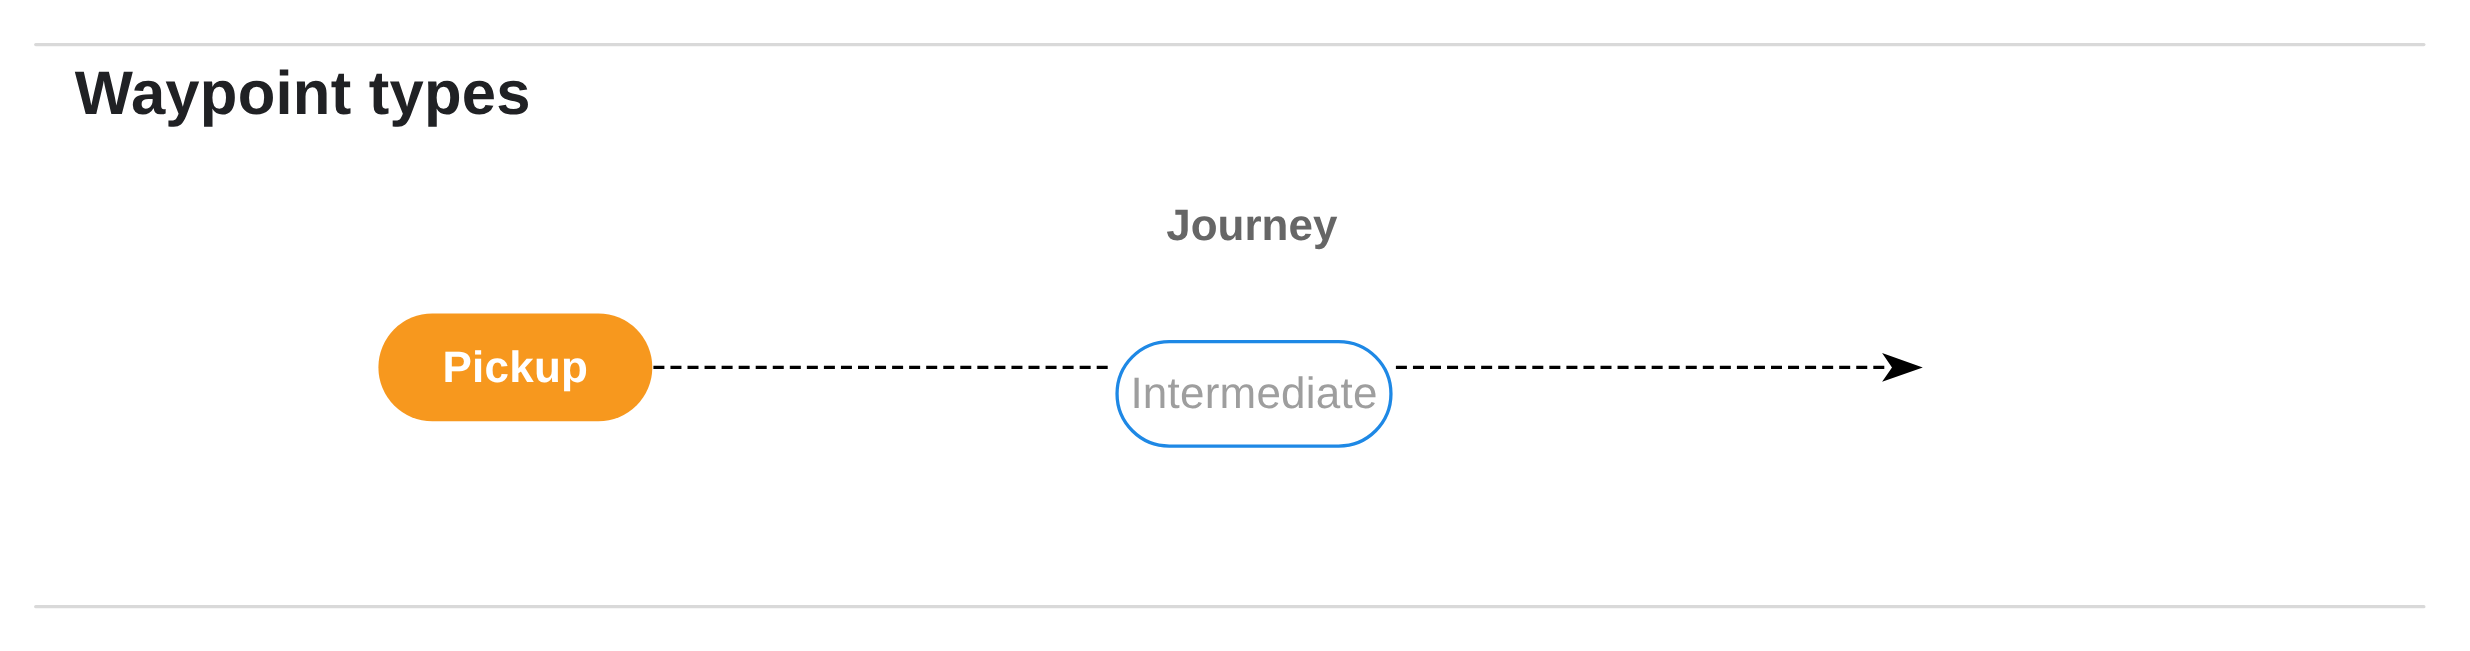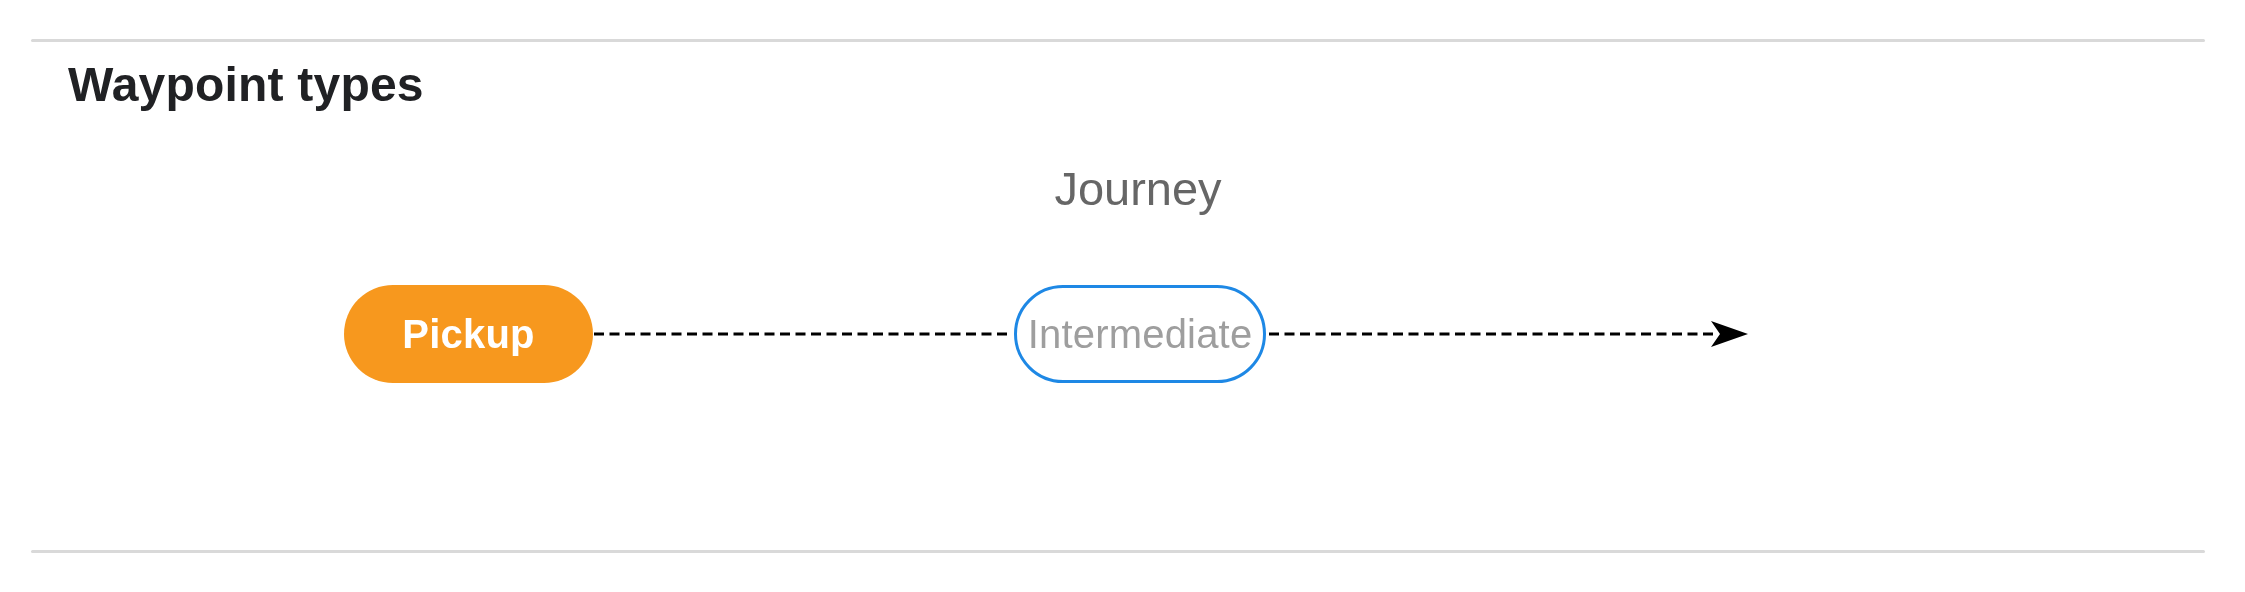--- a/index.html
+++ b/index.html
@@ -28,35 +28,35 @@
     height: 3px;
     background: var(--divider);
     border-radius: 2px;
   }
   .divider--top { top: 39px; }
   .divider--bottom { top: 550px; }
   .heading {
     position: absolute;
     left: 68px;
     top: 62px;
-    font-size: 48px;
+    font-size: 56px;
     line-height: 46px;
     font-weight: 700;
     letter-spacing: 0.2px;
     color: var(--heading);
     white-space: nowrap;
   }
   .diagram-title {
     position: absolute;
     left: 1138px;
-    top: 168px;
+    top: 184px;
     transform: translateX(-50%);
-    font-size: 47px;
+    font-size: 40px;
     line-height: 42px;
-    font-weight: 400;
+    font-weight: 700;
     color: var(--journey-gray);
     white-space: nowrap;
   }
   .edges {
     position: absolute;
     left: 0;
     top: 0;
     width: 2245px;
     height: 592px;
     pointer-events: none;
@@ -84,20 +84,21 @@
   .node--endpoint {
     background: var(--orange);
     color: #ffffff;
     justify-content: center;
   }
   .node--intermediate {
     background: #ffffff;
     border: 3px solid var(--blue);
     color: var(--node-gray);
     font-weight: 500;
+    margin-top: 24px;
   }
   .node--pickup { left: 344px; width: 249px; }
   .node--intermediate { left: 1014px; width: 252px; }
   .node--dropoff { left: 1750px; width: 248px; }
 </style>
 </head>
 <body>
 
 <div class="page">
 

